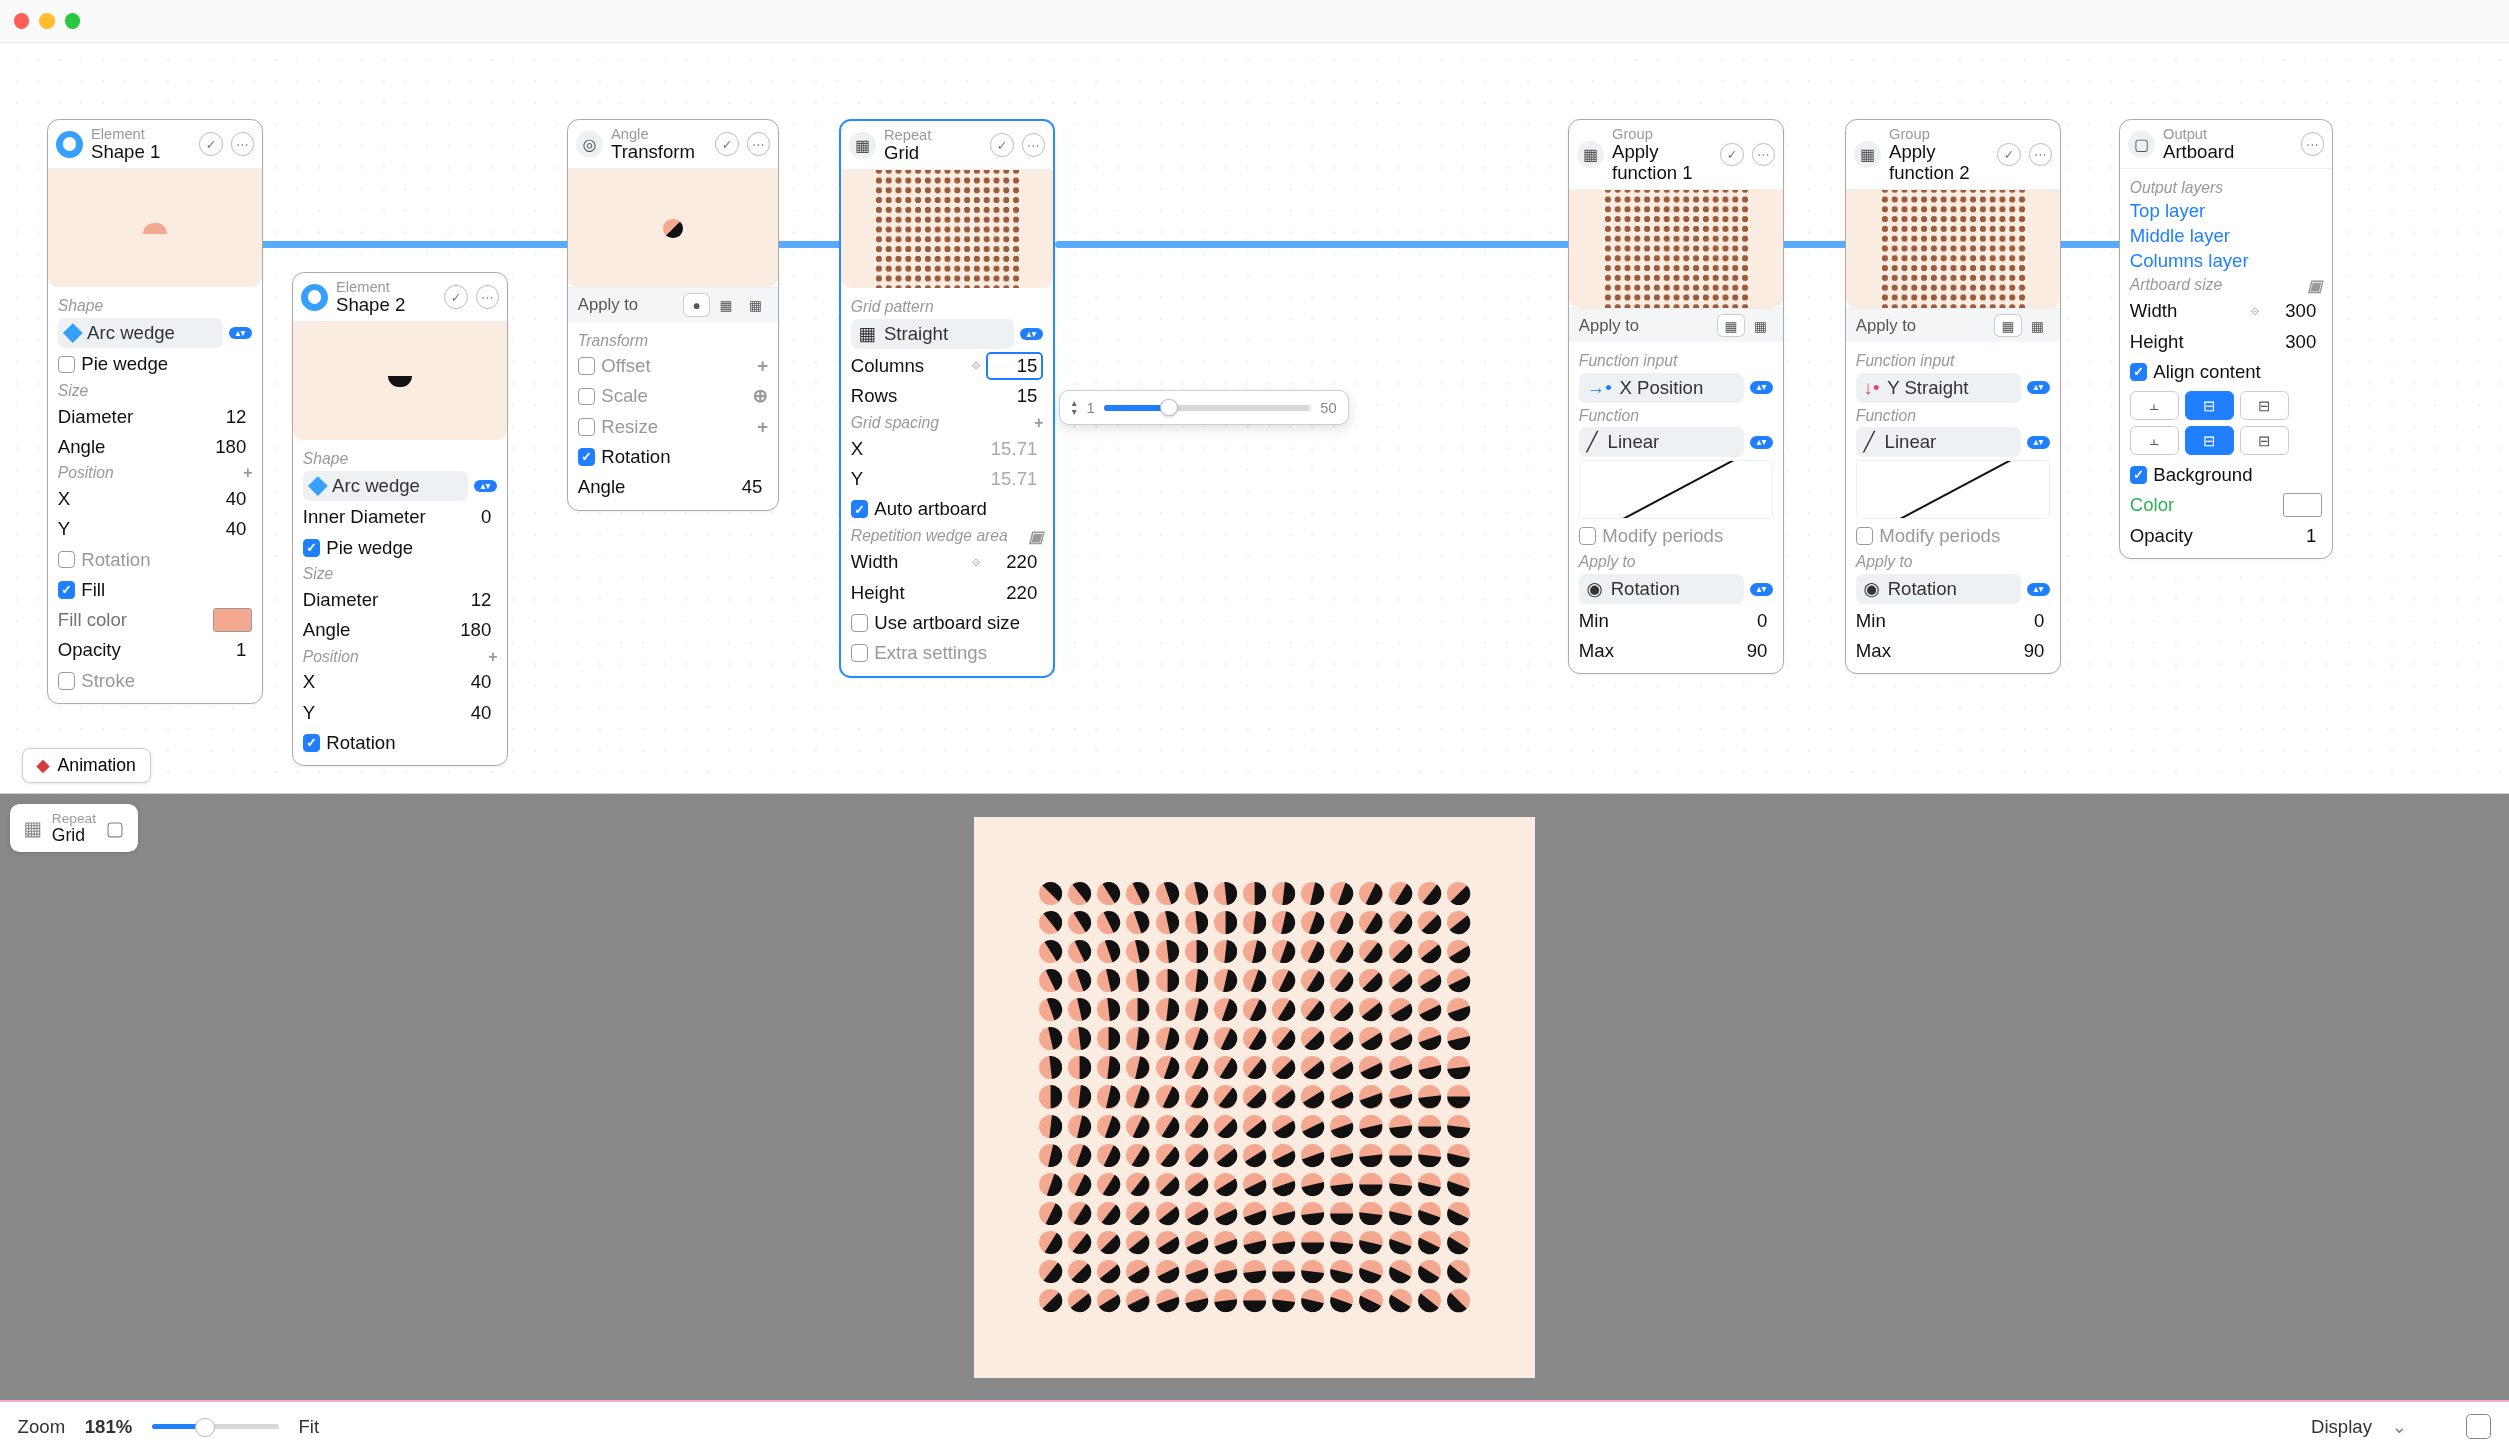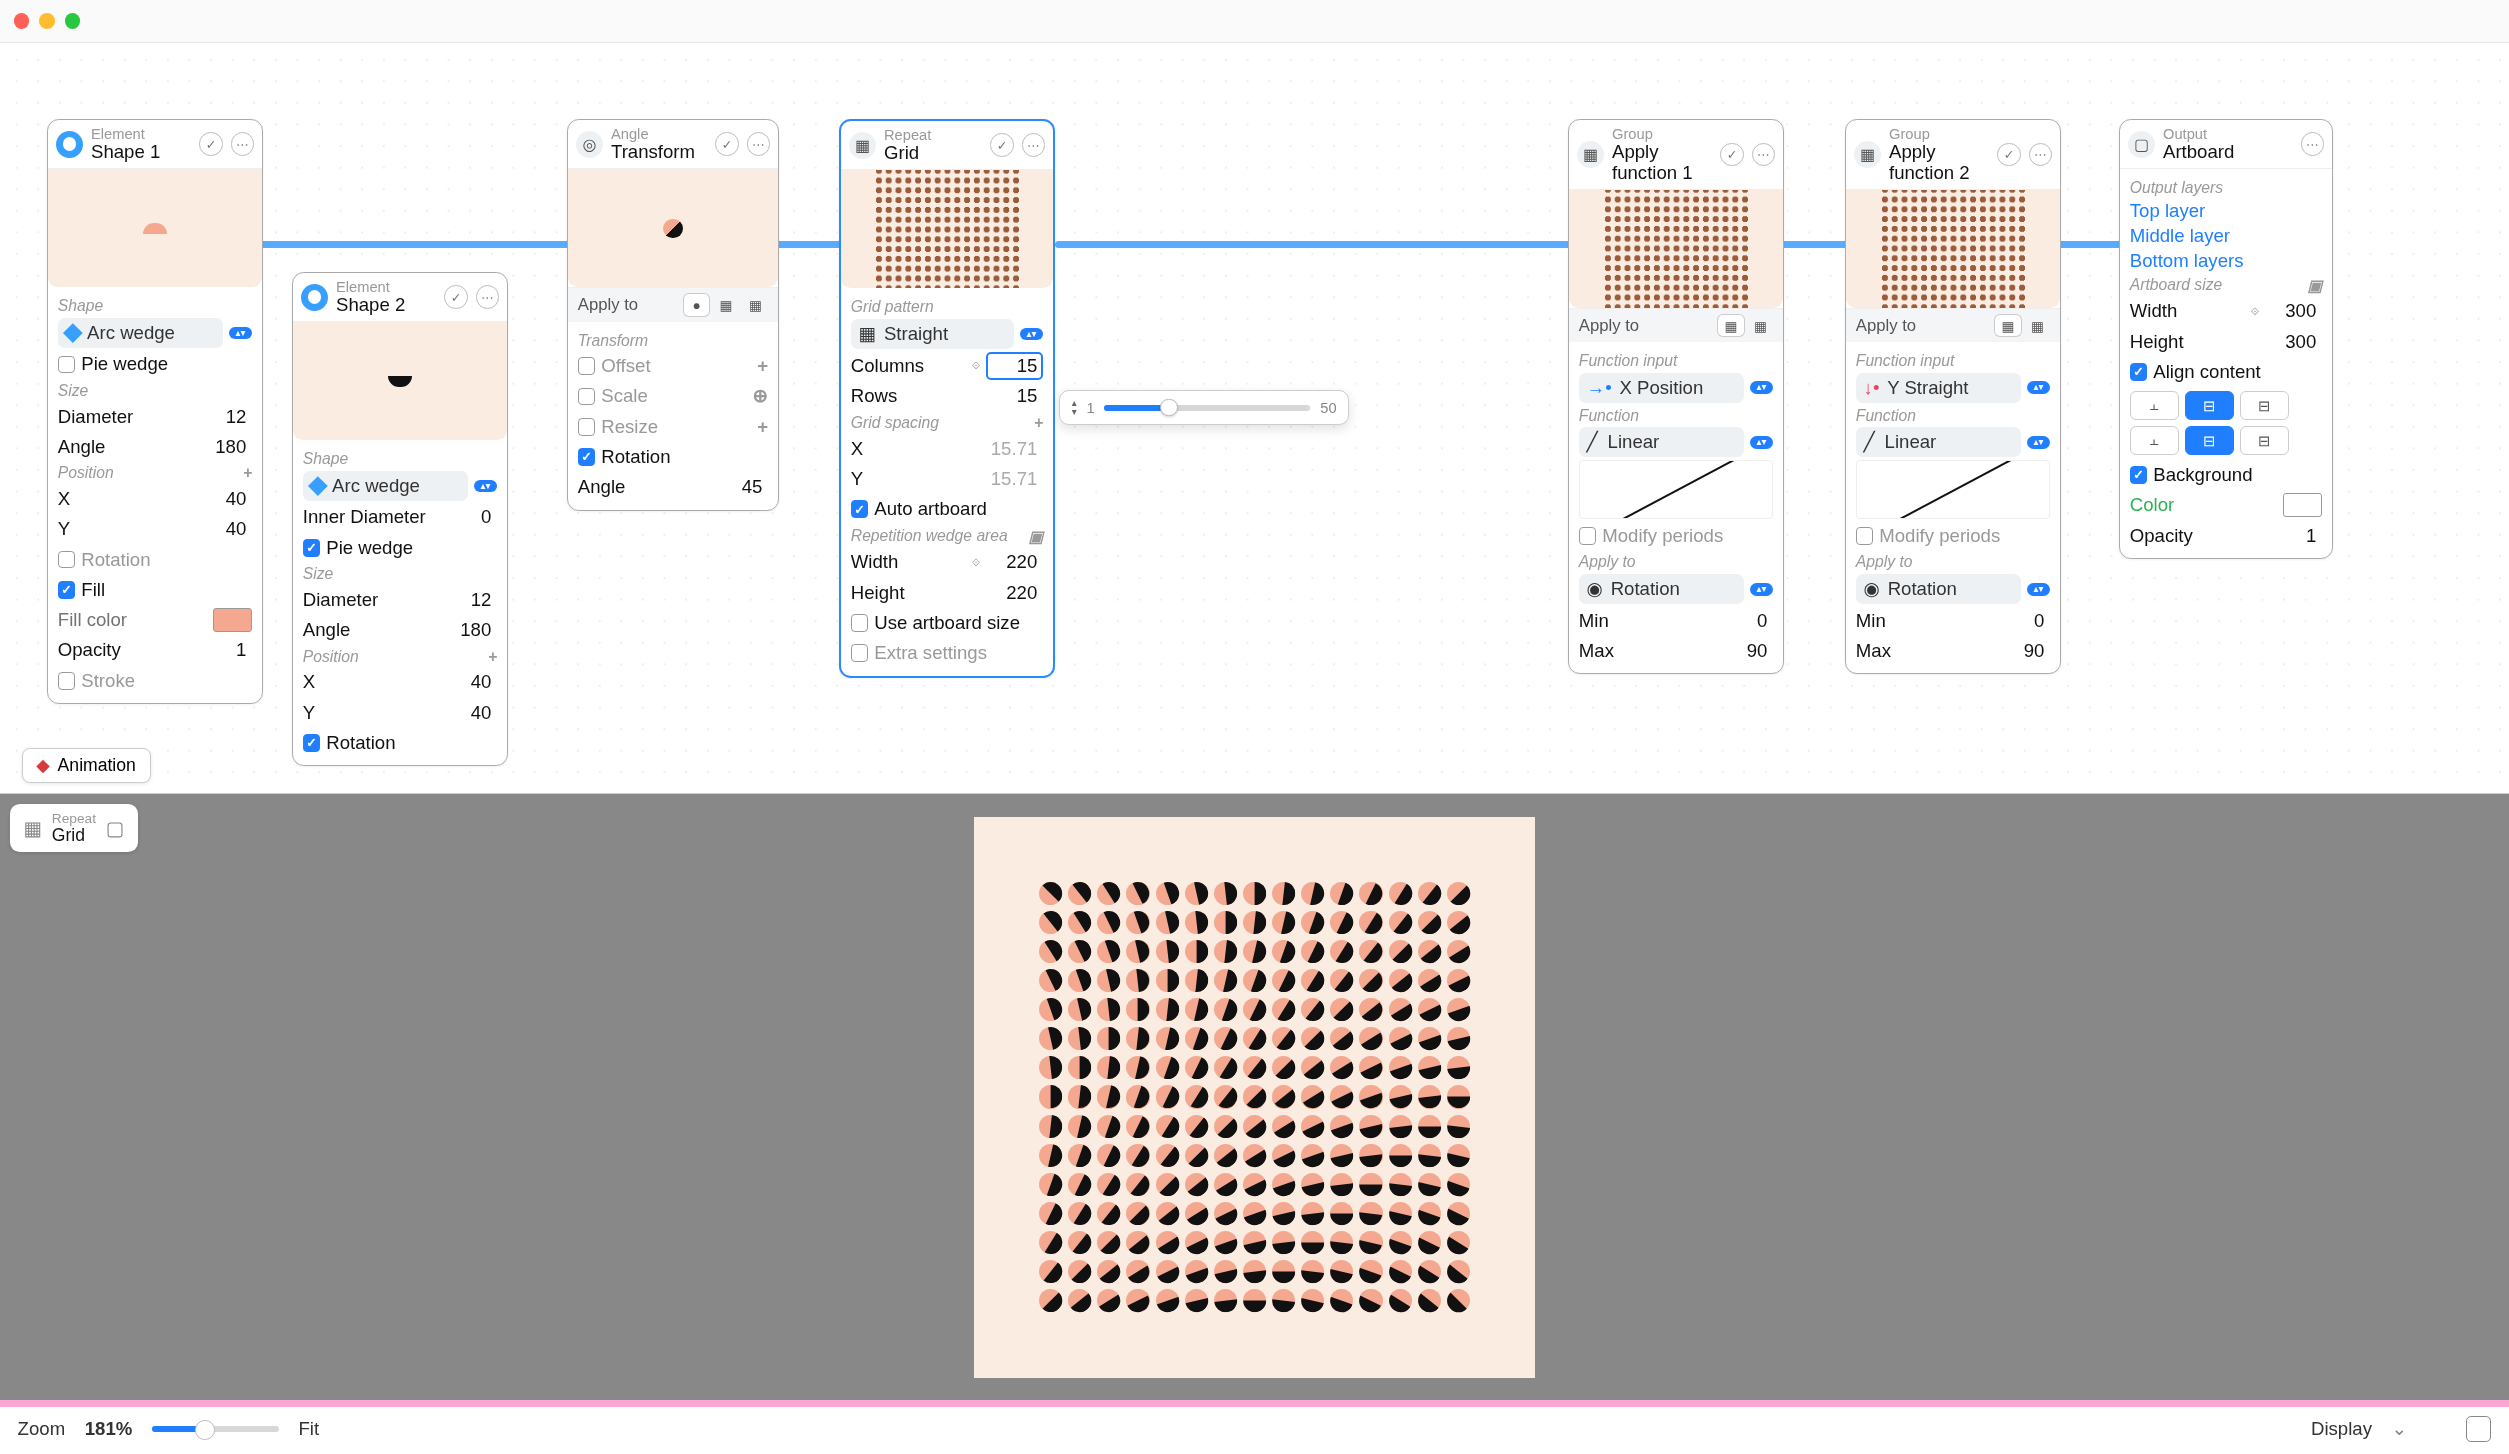--- a/index.html
+++ b/index.html
@@ -82,21 +82,21 @@
 .render-chip .sub { font-size: 13.7px; color: #999; }
 .render-chip .main { font-size: 17.6px; font-weight: 500; color: #111; }
 .render-chip .gicon { font-size: 19.6px; color: #888; }
 .artboard { width: 561px; height: 561px; background: #fbece2; display: flex; align-items: center; justify-content: center; }
 .art-grid { display: grid; grid-template-columns: repeat(15, 1fr); grid-template-rows: repeat(15, 1fr); width: 431px; height: 431px; gap: 5.9px; }
 .art-grid .cell { position: relative; width: 100%; aspect-ratio: 1; }
 .art-grid .cell .half1 { position: absolute; inset: 0; border-radius: 50%; background: #f4a890; }
 .art-grid .cell .half2 { position: absolute; inset: 0; border-radius: 50%; background: #111; clip-path: polygon(0 0, 100% 0, 100% 50%, 0 50%); }
 
 
-.statusbar { height: 51px; border-top: 7px solid #f9a8d4; display: flex; align-items: center; padding: 0 17.6px; gap: 19.6px; font-size: 18.6px; color: #333; }
+.statusbar { height: 51px; border-top: 2px solid #f9a8d4; display: flex; align-items: center; padding: 0 17.6px; gap: 19.6px; font-size: 18.6px; color: #333; }
 .zoom-slider { width: 127px; height: 5.9px; background: #d8d8d8; border-radius: 2.9px; position: relative; }
 .zoom-slider::before { content: ""; position: absolute; left: 0; width: 36%; height: 5.9px; background: #1f7fff; border-radius: 2.9px; }
 .zoom-slider::after { content: ""; position: absolute; left: 34%; top: -5.9px; width: 17.6px; height: 17.6px; background: #fff; border: 1px solid #bbb; border-radius: 50%; }
 .spacer { flex: 1; }
 .icon-btn { width: 25.5px; height: 25.5px; border: 1.5px solid #888; border-radius: 4.9px; }
 
 
 .anim-pill { position: absolute; bottom: 9.8px; left: 21.6px; background: #fff; border: 1px solid #ccc; border-radius: 7.8px; padding: 5.9px 13.7px; display: flex; align-items: center; gap: 7.8px; font-size: 17.6px; font-weight: 500; box-shadow: 0 1px 3.9px rgba(0,0,0,0.1); }
 .anim-pill::before { content: "◆"; color: #d63a3a; }
 .inner-circle { width: 13.7px; height: 13.7px; border-radius: 50%; background: #fff; border: 2px solid rgba(255,255,255,0.7); }
@@ -509,21 +509,21 @@
       <div class="ntitle">
         <span class="sub">Output</span>
         <span class="main">Artboard</span>
       </div>
       <span class="hbtn">⋯</span>
     </div>
     <div class="node-body">
       <div class="section-title">Output layers</div>
       <div class="link-layer">Top layer</div>
       <div class="link-layer">Middle layer</div>
-      <div class="link-layer">Bottom layers</div>
+      <div class="link-layer">Columns layer</div>
       <div class="section-title">
           <span>Artboard size</span>
           <span class="tiny-plus">▣</span>
         </div>
       <div class="row">
           <span class="lab">Width</span>
           <span style="color:#999;font-size:10.8px">⟐</span>
           <span class="val">300</span>
         </div>
       <div class="row">

